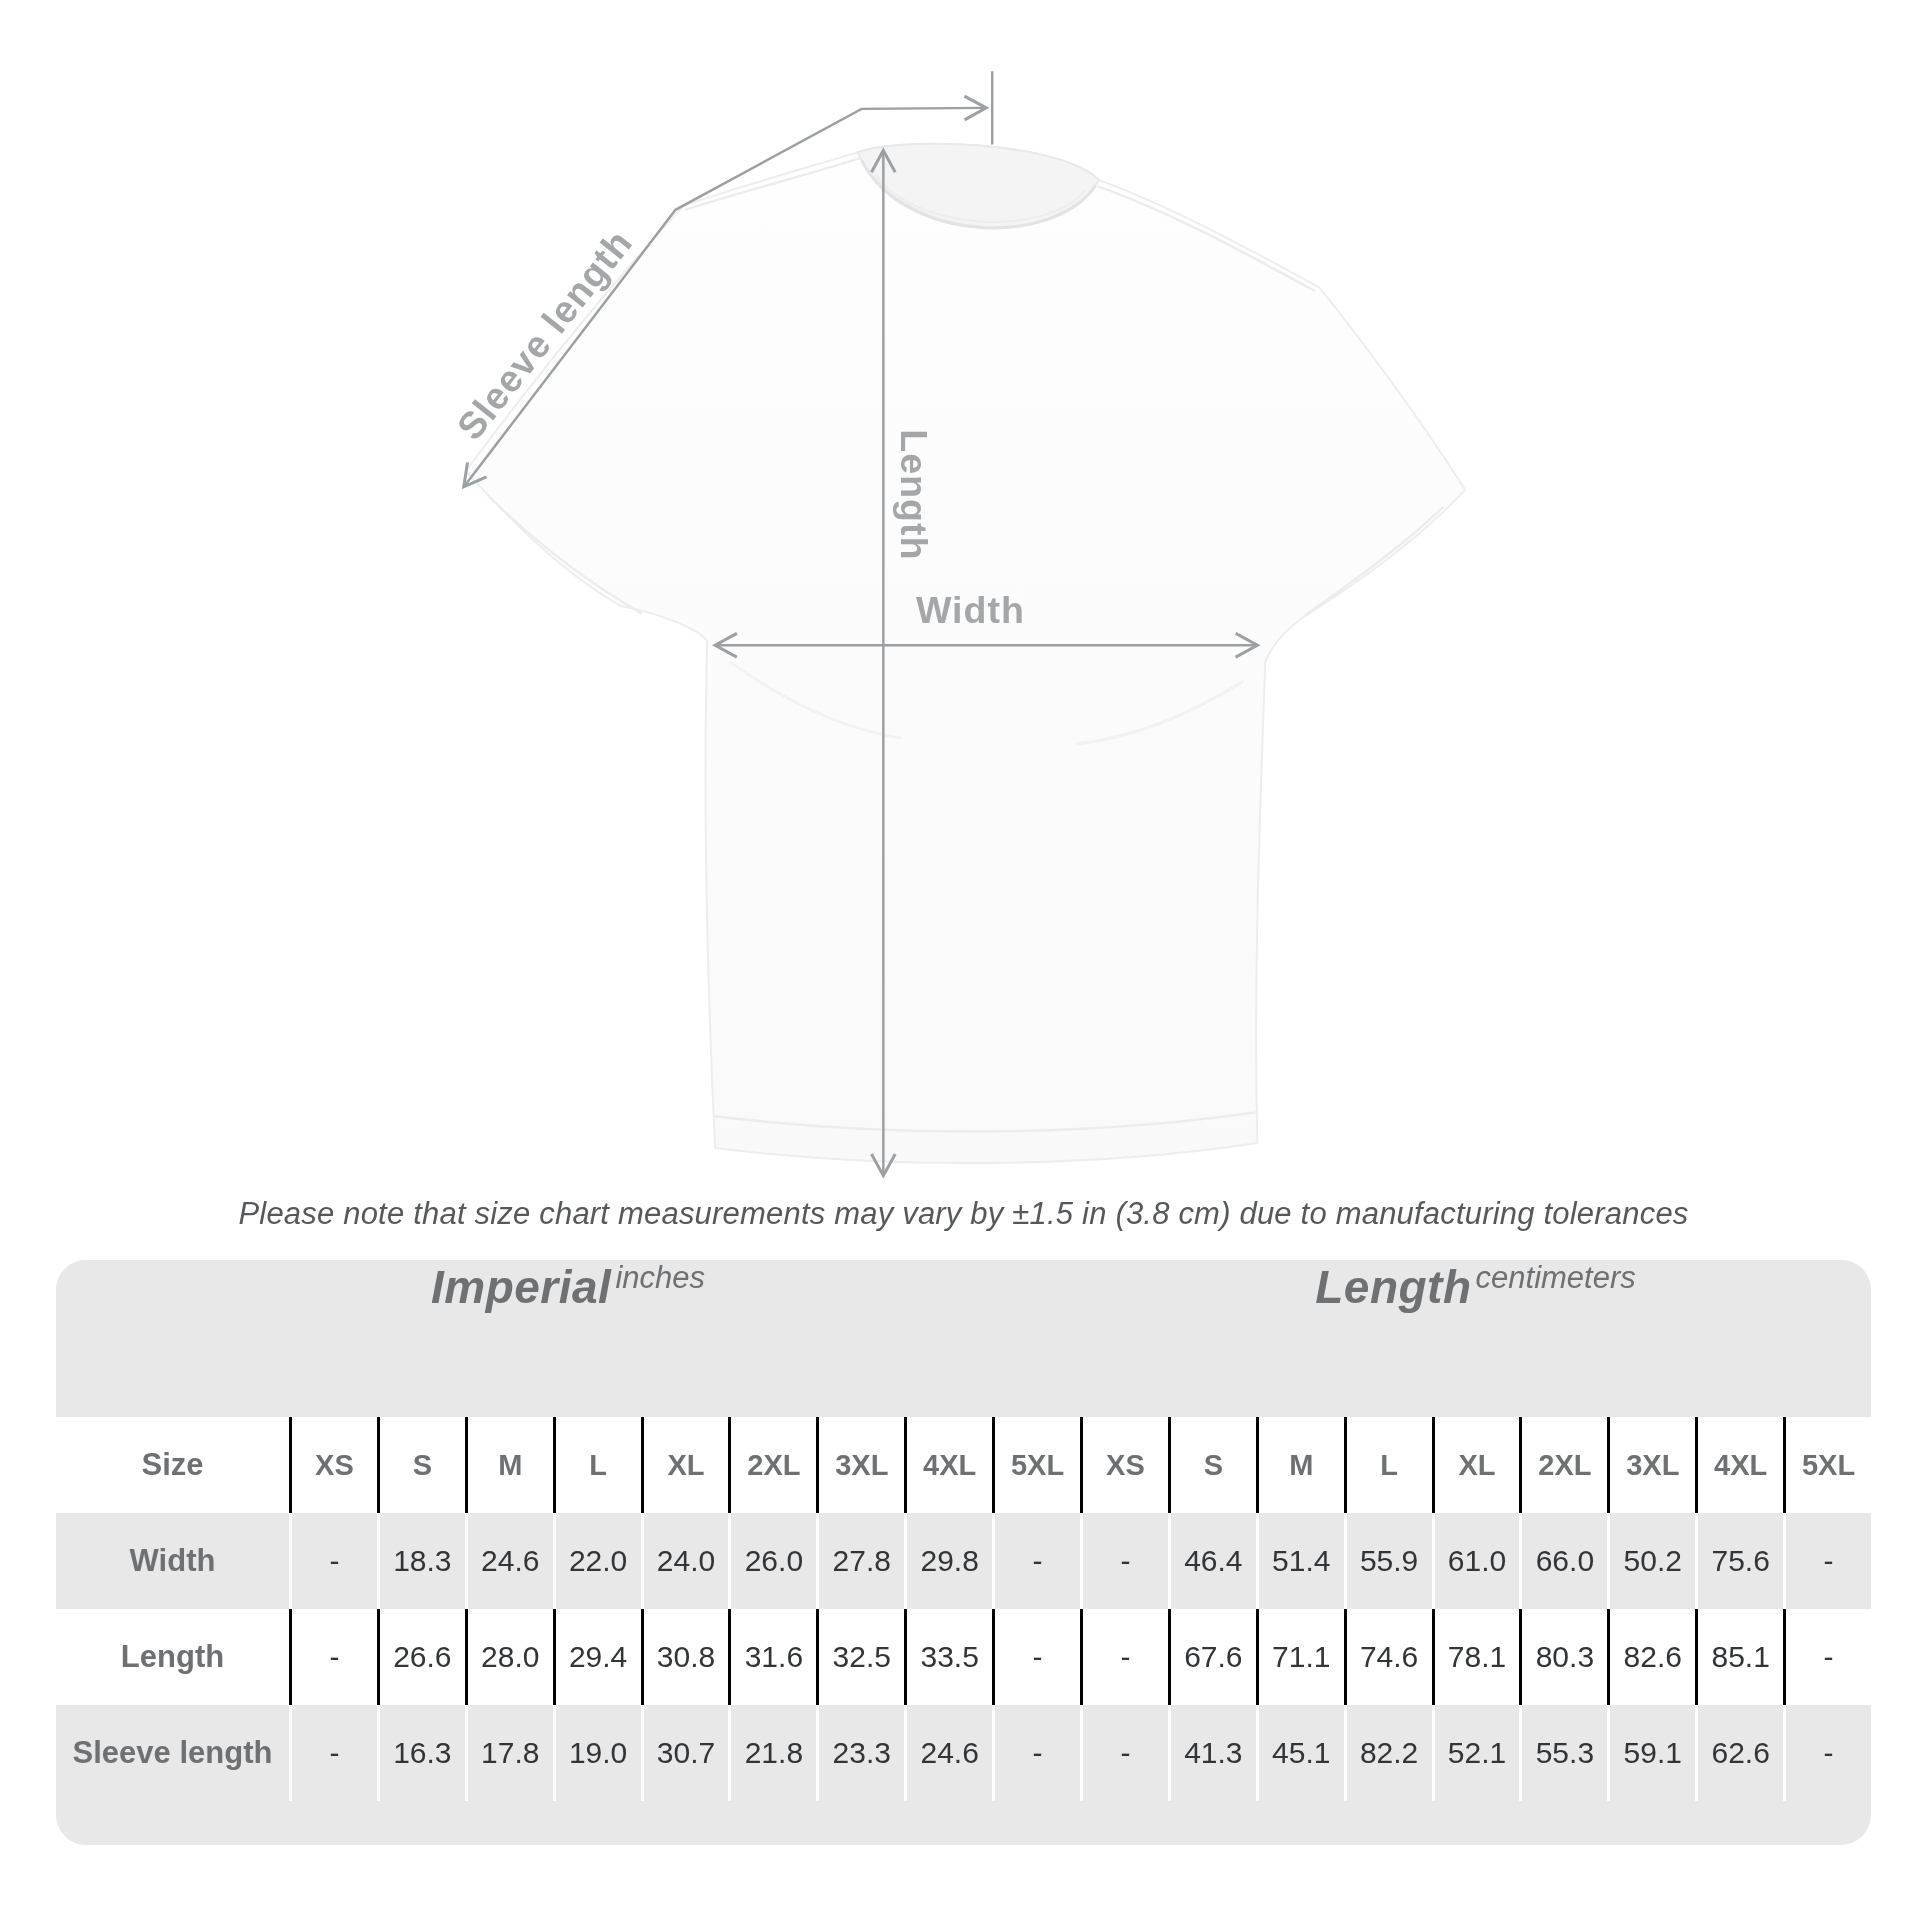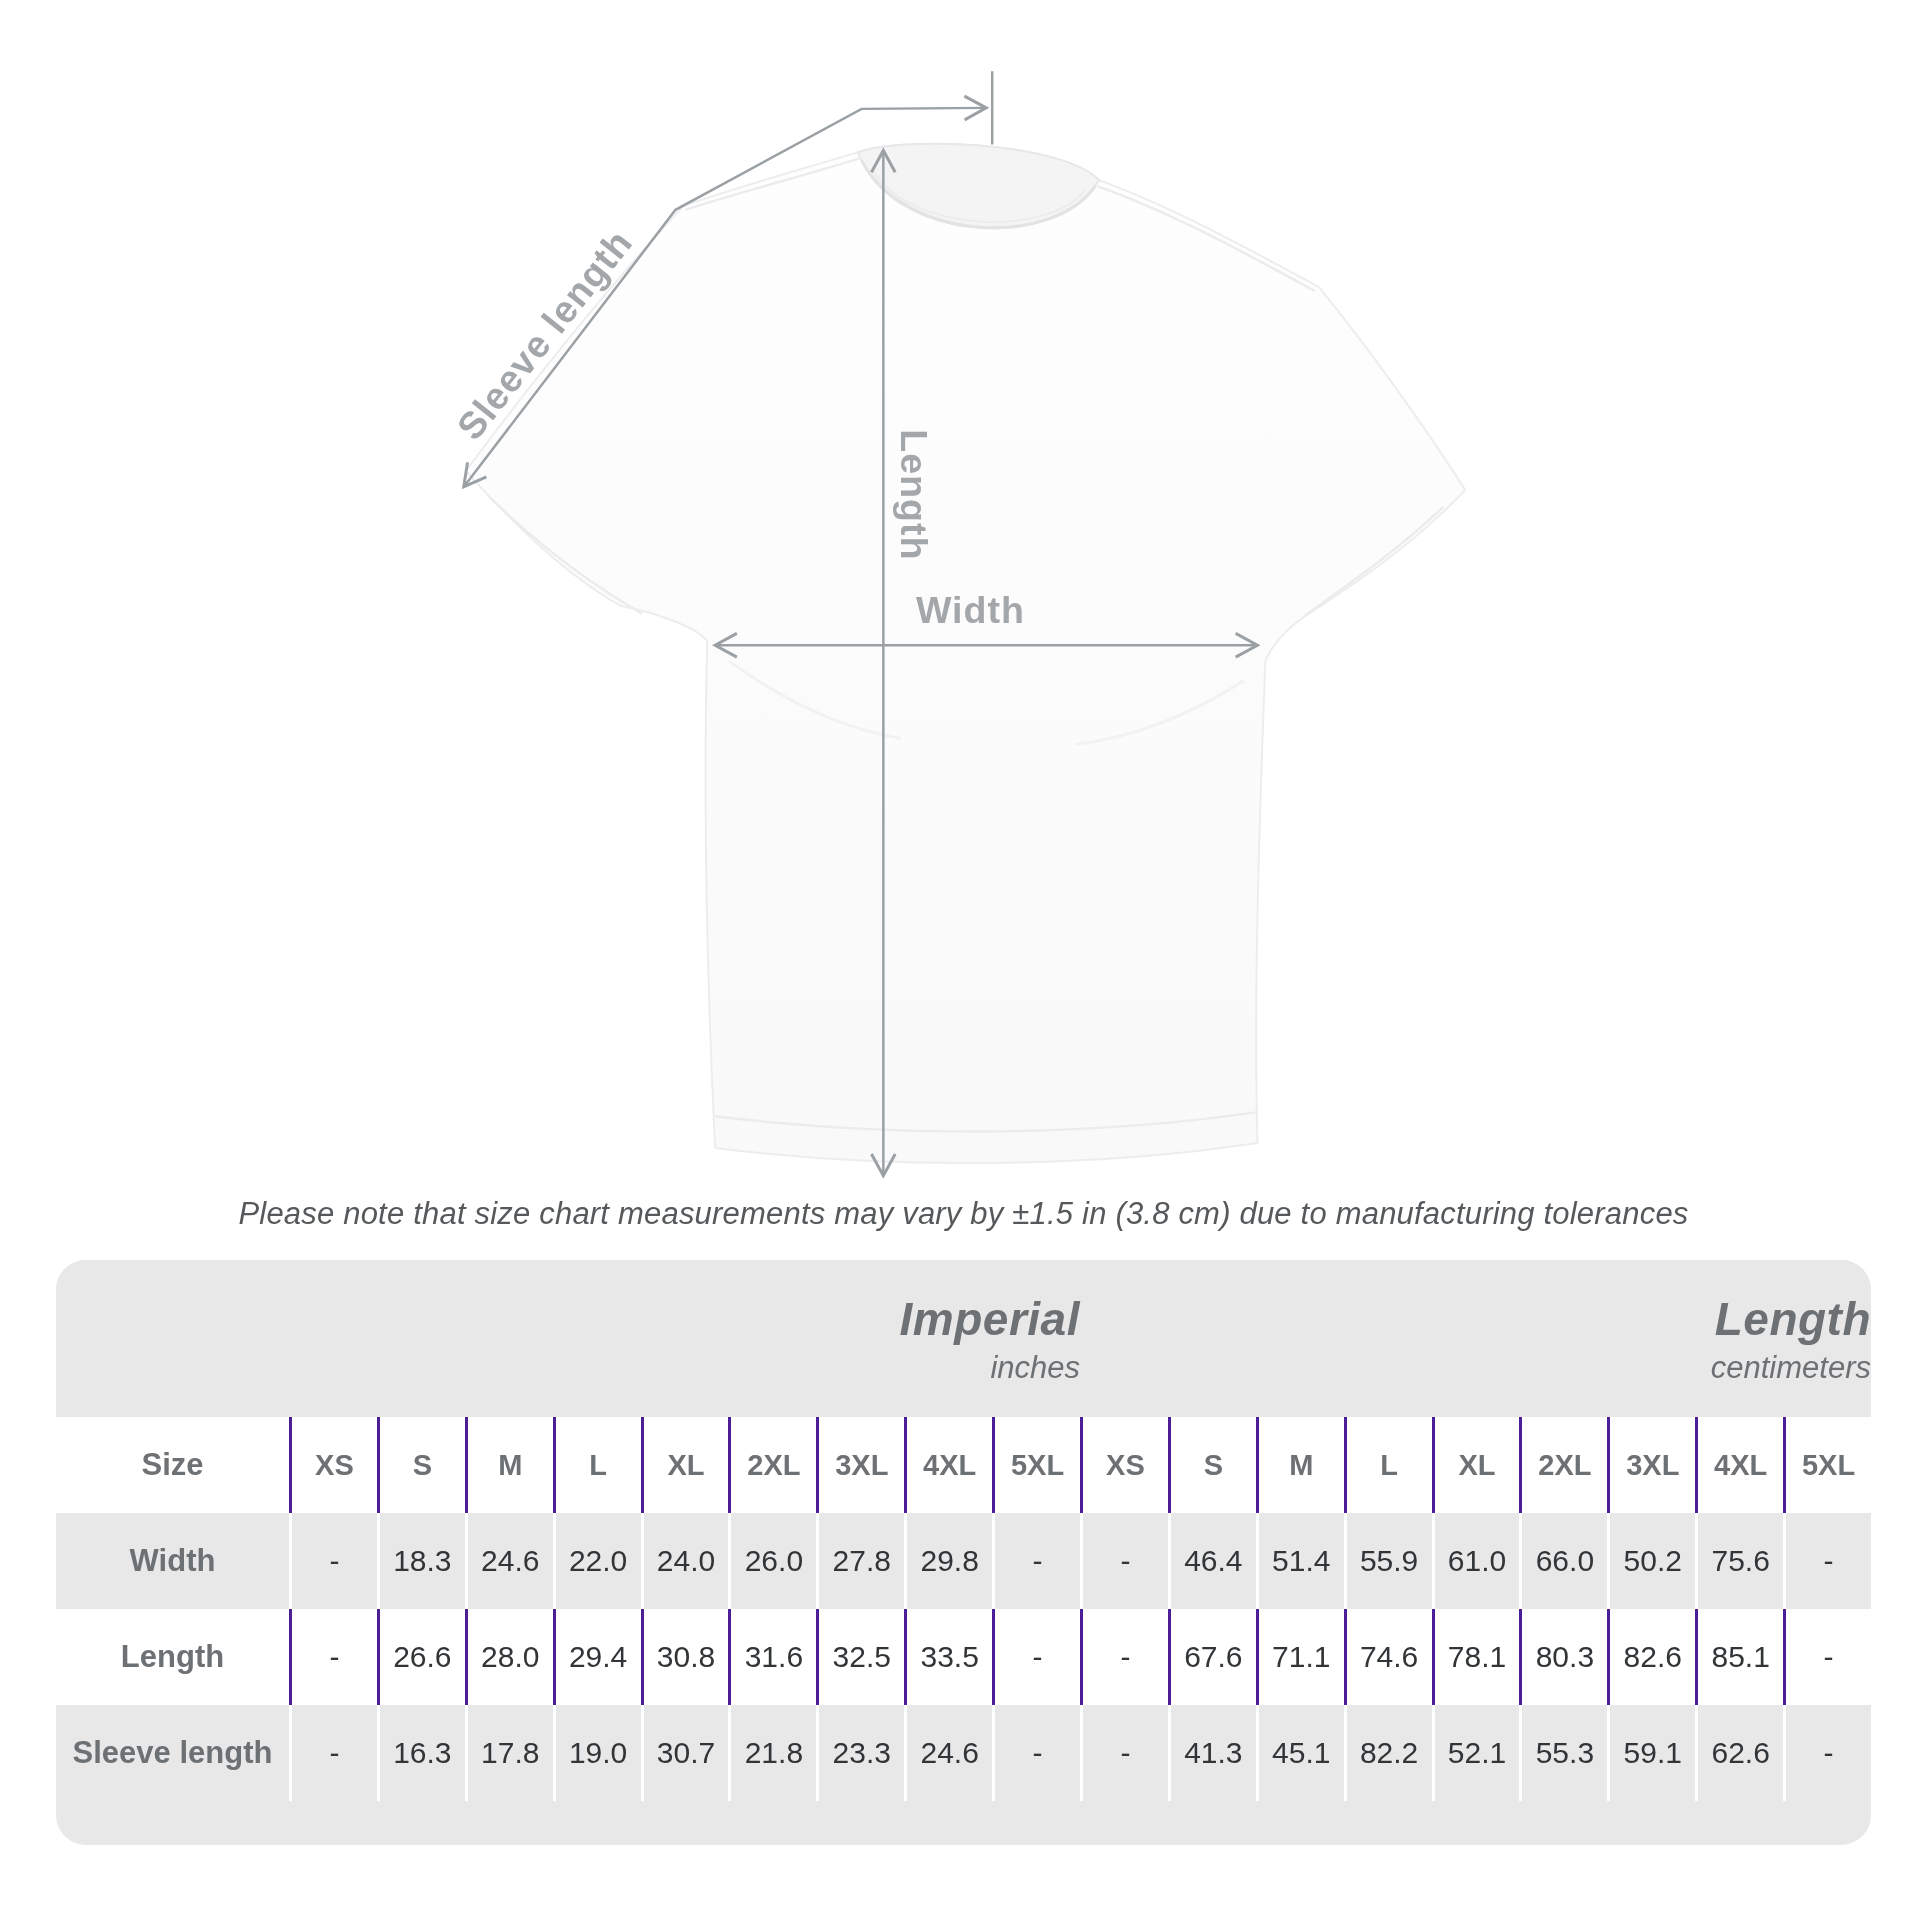--- a/index.html
+++ b/index.html
@@ -12,31 +12,31 @@
     position:absolute;left:0;top:1184px;width:100%;
     text-align:center;font-style:italic;font-size:31px;line-height:59px;
     color:#56595b;letter-spacing:0.2px;
   }
 
   .card{
     position:absolute;left:56px;top:1260px;width:1815px;height:585px;
     background:#e8e8e9;border-radius:30px;overflow:hidden;
   }
   .units{display:flex;height:157px;background:#e8e8e9;}
-  .unit-block{display:flex;flex-direction:column;align-items:flex-end;justify-content:center;gap:4px;}
+  .unit-block{display:flex;flex-direction:row;align-items:flex-start;justify-content:center;gap:4px;}
   .unit-block.imp{width:1024px;}
   .unit-block.met{flex:1;}
   .unit-title{font-size:46px;font-weight:bold;font-style:italic;color:#6d7174;letter-spacing:0.5px;}
   .unit-sub{font-size:31px;font-style:italic;color:#6d7174;}
 
   .row{display:grid;grid-template-columns:233px repeat(18,1fr);height:96px;}
   .row.white{background:#ffffff;}
   .row.gray{background:#e8e8e9;}
   .cell{display:flex;align-items:center;justify-content:center;}
-  .row.white > .cell + .cell{border-left:3px solid #4c1d95;}
+  .row.white > .cell + .cell{border-left:3px solid #000000;}
   .row.gray  > .cell + .cell{border-left:3px solid #ffffff;}
   .cell.label{font-size:31px;font-weight:bold;color:#6d7174;}
   .cell.head{font-size:29px;font-weight:bold;color:#6d7174;}
   .cell.val{font-size:30px;color:#323537;}
 </style>
 </head>
 <body>
 
 <div class="stage">
 

